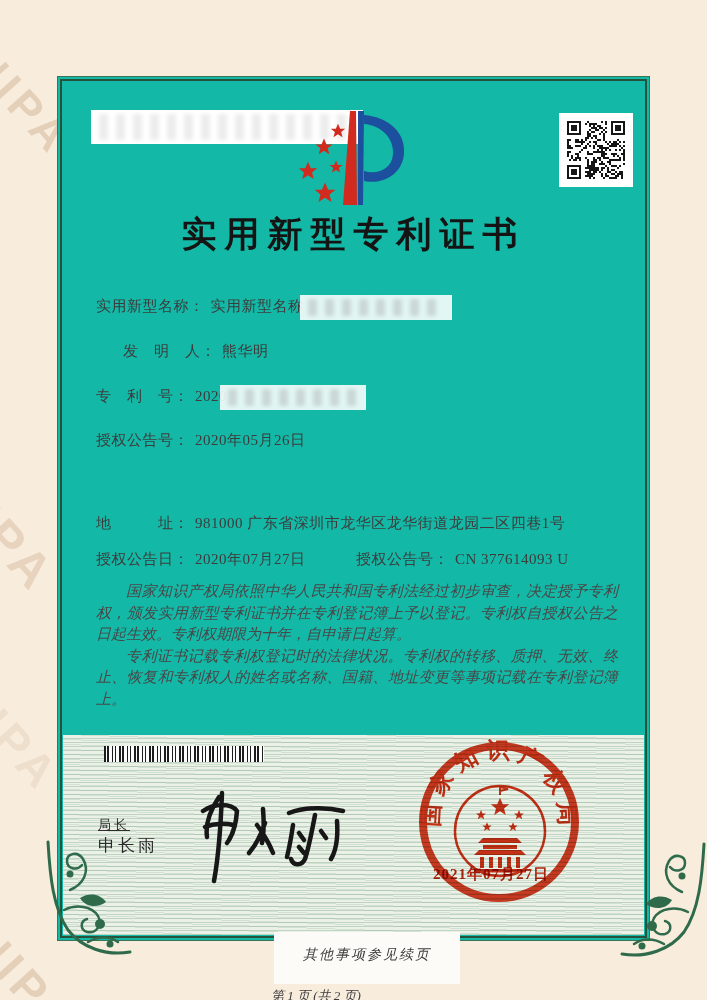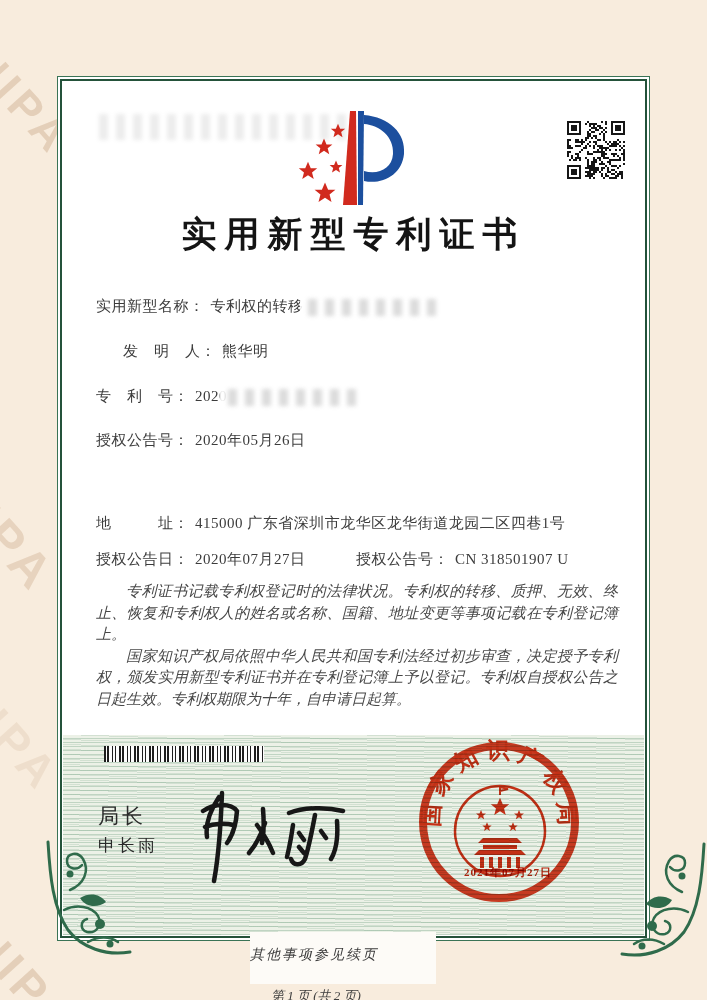--- a/index.html
+++ b/index.html
@@ -3,21 +3,21 @@
 <meta charset="utf-8">
 <style>
   html,body{margin:0;padding:0;}
   body{width:707px;height:1000px;background:#efe4d4;font-family:"Liberation Serif",serif;}
   .page{position:relative;width:707px;height:1000px;background:#f8ecdd;overflow:hidden;}
   
   .wm{position:absolute;font-family:"Liberation Sans",sans-serif;font-weight:bold;
       color:#b98f68;transform:rotate(48deg);transform-origin:left top;letter-spacing:6px;
       pointer-events:none;white-space:nowrap;z-index:1;}
   
-  .cert{position:absolute;left:57px;top:76px;width:591px;height:863px;background:#ffffff;
+  .cert{position:absolute;left:57px;top:76px;width:591px;height:863px;background:#14b8a6;
         border:1px solid #3a7355;z-index:2;}
   .cert .innerline{position:absolute;inset:2px;border:2px solid #24523a;pointer-events:none;}
   
   .ghostbox{position:absolute;background:#ffffff;}
   .smudge{position:absolute;inset:4px 8px;filter:blur(2px);opacity:.35;
           background:repeating-linear-gradient(90deg,#9a9a9a 0 9px,transparent 9px 17px);}
   .smudge.light{opacity:.18;}
   
   .logo{position:absolute;left:236px;top:32px;width:118px;height:108px;}
   
@@ -38,34 +38,34 @@
             color:#474747;font-style:italic;text-align:justify;}
   .bodytext p{margin:0;text-indent:2em;}
   
   .greenzone{position:absolute;left:5px;right:5px;top:658px;bottom:5px;background:#ecf1e7;
      background-image:
        repeating-linear-gradient(0deg,rgba(120,165,135,.38) 0 1px,transparent 1px 4px),
        repeating-linear-gradient(2deg,rgba(120,165,135,.22) 0 1px,transparent 1px 5px);}
   .barcode{position:absolute;left:41px;top:11px;width:160px;height:16px;
      background:repeating-linear-gradient(90deg,#1d1d1d 0 2px,#fdfdfd 2px 3px,#1d1d1d 3px 5px,
        #fdfdfd 5px 8px,#1d1d1d 8px 9px,#fdfdfd 9px 11px,#1d1d1d 11px 12px,#fdfdfd 12px 15px);}
-  .sig-title{position:absolute;left:35px;top:67px;font-family:"Liberation Sans",sans-serif;
-             font-size:21px;color:#2a2a2a;letter-spacing:3px;}
+  .sig-title{position:absolute;left:35px;top:81px;font-family:"Liberation Sans",sans-serif;
+             font-size:13px;color:#2a2a2a;letter-spacing:3px;text-decoration:underline;}
   .sig-name{position:absolute;left:35px;top:99px;font-family:"Liberation Sans",sans-serif;
             font-size:17px;color:#2a2a2a;letter-spacing:3px;}
   .signature{position:absolute;left:118px;top:48px;width:180px;height:108px;}
   .seal{position:absolute;left:353px;top:4px;width:166px;height:166px;mix-blend-mode:multiply;}
-  .sealdate{position:absolute;left:370px;top:130px;width:150px;text-align:center;
-            font-size:11px;font-weight:bold;color:#c1270f;letter-spacing:1px;
+  .sealdate{position:absolute;left:370px;top:130px;width:150px;
+            font-size:15px;font-weight:bold;color:#c1270f;letter-spacing:1px;
             mix-blend-mode:multiply;}
   .pageinfo{position:absolute;left:148px;top:252px;width:210px;text-align:center;
             font-size:13px;font-style:italic;color:#3d3d3d;}
   
-  .note{position:absolute;left:250px;top:932px;width:186px;height:52px;background:#fdfbf7;
-        z-index:3;text-align:left;}
+  .note{position:absolute;left:274px;top:932px;width:186px;height:52px;background:#fdfbf7;
+        z-index:3;text-align:center;}
   .note span{display:inline-block;margin-top:14px;font-size:14px;font-style:italic;
              color:#3b3b3b;letter-spacing:2px;}
   
   .orn{position:absolute;z-index:4;width:92px;height:122px;}
   .orn.left{left:40px;top:838px;}
   .orn.right{left:620px;top:840px;transform:scaleX(-1);}
 </style>
 </head>
 <body>
 
@@ -109,21 +109,21 @@
         <path fill="#161616" d="M2,2h3v3h-3z M24,2h3v3h-3z M2,24h3v3h-3z"></path>
         <g id="qrcells" fill="#161616">
             <path d="M10,0h1v1h-1z M17,0h1v1h-1z M19,0h1v1h-1z M9,1h1v1h-1z M11,1h1v1h-1z M12,1h1v1h-1z M13,1h1v1h-1z M14,1h1v1h-1z M19,1h1v1h-1z M11,2h1v1h-1z M13,2h1v1h-1z M15,2h1v1h-1z M16,2h1v1h-1z M12,3h1v1h-1z M13,3h1v1h-1z M14,3h1v1h-1z M16,3h1v1h-1z M17,3h1v1h-1z M19,3h1v1h-1z M11,4h1v1h-1z M14,4h1v1h-1z M15,4h1v1h-1z M18,4h1v1h-1z M10,5h1v1h-1z M12,5h1v1h-1z M13,5h1v1h-1z M17,5h1v1h-1z M19,5h1v1h-1z M10,6h1v1h-1z M11,6h1v1h-1z M16,6h1v1h-1z M18,6h1v1h-1z M10,7h1v1h-1z M11,7h1v1h-1z M13,7h1v1h-1z M14,7h1v1h-1z M18,7h1v1h-1z M9,8h1v1h-1z M10,8h1v1h-1z M12,8h1v1h-1z M14,8h1v1h-1z M18,8h1v1h-1z M0,9h1v1h-1z M1,9h1v1h-1z M4,9h1v1h-1z M5,9h1v1h-1z M7,9h1v1h-1z M9,9h1v1h-1z M15,9h1v1h-1z M16,9h1v1h-1z M18,9h1v1h-1z M25,9h1v1h-1z M0,10h1v1h-1z M4,10h1v1h-1z M5,10h1v1h-1z M6,10h1v1h-1z M7,10h1v1h-1z M8,10h1v1h-1z M11,10h1v1h-1z M13,10h1v1h-1z M14,10h1v1h-1z M19,10h1v1h-1z M21,10h1v1h-1z M23,10h1v1h-1z M24,10h1v1h-1z M26,10h1v1h-1z M28,10h1v1h-1z M0,11h1v1h-1z M7,11h1v1h-1z M10,11h1v1h-1z M14,11h1v1h-1z M20,11h1v1h-1z M22,11h1v1h-1z M23,11h1v1h-1z M24,11h1v1h-1z M25,11h1v1h-1z M0,12h1v1h-1z M1,12h1v1h-1z M4,12h1v1h-1z M5,12h1v1h-1z M6,12h1v1h-1z M9,12h1v1h-1z M11,12h1v1h-1z M13,12h1v1h-1z M15,12h1v1h-1z M16,12h1v1h-1z M17,12h1v1h-1z M21,12h1v1h-1z M22,12h1v1h-1z M23,12h1v1h-1z M24,12h1v1h-1z M26,12h1v1h-1z M28,12h1v1h-1z M0,13h1v1h-1z M1,13h1v1h-1z M2,13h1v1h-1z M8,13h1v1h-1z M9,13h1v1h-1z M13,13h1v1h-1z M16,13h1v1h-1z M17,13h1v1h-1z M18,13h1v1h-1z M19,13h1v1h-1z M20,13h1v1h-1z M27,13h1v1h-1z M7,14h1v1h-1z M15,14h1v1h-1z M17,14h1v1h-1z M19,14h1v1h-1z M21,14h1v1h-1z M24,14h1v1h-1z M26,14h1v1h-1z M28,14h1v1h-1z M0,15h1v1h-1z M1,15h1v1h-1z M6,15h1v1h-1z M10,15h1v1h-1z M13,15h1v1h-1z M14,15h1v1h-1z M15,15h1v1h-1z M16,15h1v1h-1z M17,15h1v1h-1z M18,15h1v1h-1z M28,15h1v1h-1z M0,16h1v1h-1z M4,16h1v1h-1z M5,16h1v1h-1z M10,16h1v1h-1z M11,16h1v1h-1z M12,16h1v1h-1z M17,16h1v1h-1z M18,16h1v1h-1z M19,16h1v1h-1z M22,16h1v1h-1z M23,16h1v1h-1z M24,16h1v1h-1z M27,16h1v1h-1z M28,16h1v1h-1z M0,17h1v1h-1z M2,17h1v1h-1z M5,17h1v1h-1z M17,17h1v1h-1z M18,17h1v1h-1z M23,17h1v1h-1z M25,17h1v1h-1z M28,17h1v1h-1z M2,18h1v1h-1z M4,18h1v1h-1z M5,18h1v1h-1z M6,18h1v1h-1z M9,18h1v1h-1z M13,18h1v1h-1z M15,18h1v1h-1z M16,18h1v1h-1z M18,18h1v1h-1z M19,18h1v1h-1z M20,18h1v1h-1z M26,18h1v1h-1z M28,18h1v1h-1z M1,19h1v1h-1z M3,19h1v1h-1z M4,19h1v1h-1z M6,19h1v1h-1z M10,19h1v1h-1z M13,19h1v1h-1z M14,19h1v1h-1z M16,19h1v1h-1z M21,19h1v1h-1z M22,19h1v1h-1z M23,19h1v1h-1z M24,19h1v1h-1z M25,19h1v1h-1z M26,19h1v1h-1z M28,19h1v1h-1z M10,20h1v1h-1z M12,20h1v1h-1z M13,20h1v1h-1z M14,20h1v1h-1z M17,20h1v1h-1z M20,20h1v1h-1z M21,20h1v1h-1z M10,21h1v1h-1z M12,21h1v1h-1z M13,21h1v1h-1z M16,21h1v1h-1z M17,21h1v1h-1z M18,21h1v1h-1z M21,21h1v1h-1z M28,21h1v1h-1z M10,22h1v1h-1z M11,22h1v1h-1z M12,22h1v1h-1z M13,22h1v1h-1z M19,22h1v1h-1z M22,22h1v1h-1z M23,22h1v1h-1z M24,22h1v1h-1z M26,22h1v1h-1z M9,23h1v1h-1z M10,23h1v1h-1z M11,23h1v1h-1z M12,23h1v1h-1z M13,23h1v1h-1z M14,23h1v1h-1z M15,23h1v1h-1z M17,23h1v1h-1z M18,23h1v1h-1z M20,23h1v1h-1z M25,23h1v1h-1z M11,24h1v1h-1z M12,24h1v1h-1z M13,24h1v1h-1z M14,24h1v1h-1z M15,24h1v1h-1z M17,24h1v1h-1z M20,24h1v1h-1z M22,24h1v1h-1z M23,24h1v1h-1z M9,25h1v1h-1z M10,25h1v1h-1z M11,25h1v1h-1z M13,25h1v1h-1z M14,25h1v1h-1z M16,25h1v1h-1z M20,25h1v1h-1z M21,25h1v1h-1z M24,25h1v1h-1z M26,25h1v1h-1z M27,25h1v1h-1z M10,26h1v1h-1z M11,26h1v1h-1z M12,26h1v1h-1z M13,26h1v1h-1z M17,26h1v1h-1z M19,26h1v1h-1z M22,26h1v1h-1z M23,26h1v1h-1z M25,26h1v1h-1z M26,26h1v1h-1z M27,26h1v1h-1z M9,27h1v1h-1z M10,27h1v1h-1z M11,27h1v1h-1z M12,27h1v1h-1z M17,27h1v1h-1z M19,27h1v1h-1z M20,27h1v1h-1z M24,27h1v1h-1z M25,27h1v1h-1z M27,27h1v1h-1z M11,28h1v1h-1z M13,28h1v1h-1z M18,28h1v1h-1z M21,28h1v1h-1z M22,28h1v1h-1z M23,28h1v1h-1z M24,28h1v1h-1z M27,28h1v1h-1z "></path>
           </g>
       </svg>
     </div>
 
     <div class="title">实用新型专利证书</div>
 
     <div class="frow" style="top:220px;">
-      <span class="lab">实用新型名称：</span><span class="val">专利权的转移</span>
+      <span class="lab">实用新型名称：</span><span class="val">实用新型名称</span>
     </div>
     <div class="ghostbox" style="left:242px;top:218px;width:152px;height:25px;background:rgba(255,255,255,.88);">
       <div class="smudge"></div>
     </div>
 
     <div class="frow" style="top:265px;margin-left:27px;">
       <span class="lab">发　明　人：</span><span class="val">熊华明</span>
     </div>
 
     <div class="frow" style="top:310px;">
@@ -132,33 +132,33 @@
     <div class="ghostbox" style="left:162px;top:308px;width:146px;height:25px;background:rgba(255,255,255,.88);">
       <div class="smudge"></div>
     </div>
 
     <div class="frow" style="top:354px;">
       <span class="lab">授权公告号：</span><span class="val">2020年05月26日</span>
     </div>
 
 
     <div class="frow" style="top:437px;">
-      <span class="lab">地　　　址：</span><span class="val">415000  广东省深圳市龙华区龙华街道龙园二区四巷1号</span>
+      <span class="lab">地　　　址：</span><span class="val">981000  广东省深圳市龙华区龙华街道龙园二区四巷1号</span>
     </div>
 
     <div class="frow" style="top:473px;">
       <span class="lab">授权公告日：</span><span class="val">2020年07月27日</span>
       <span class="cell2">
-        <span class="lab">授权公告号：</span><span class="val">CN 318501907 U</span>
+        <span class="lab">授权公告号：</span><span class="val">CN 377614093 U</span>
       </span>
     </div>
 
     <div class="bodytext">
+      <p>国家知识产权局依照中华人民共和国专利法经过初步审查，决定授予专利权，颁发实用新型专利证书并在专利登记簿上予以登记。专利权自授权公告之日起生效。专利权期限为十年，自申请日起算。</p>
       <p>专利证书记载专利权登记时的法律状况。专利权的转移、质押、无效、终止、恢复和专利权人的姓名或名称、国籍、地址变更等事项记载在专利登记簿上。</p>
-      <p>国家知识产权局依照中华人民共和国专利法经过初步审查，决定授予专利权，颁发实用新型专利证书并在专利登记簿上予以登记。专利权自授权公告之日起生效。专利权期限为十年，自申请日起算。</p>
     </div>
 
     <div class="greenzone">
       <div class="barcode"></div>
 
       <div class="sig-title">局长</div>
       <div class="sig-name">申长雨</div>
 
       <svg class="signature" viewBox="0 0 180 108">
         <g fill="none" stroke="#171717" stroke-width="4.5" stroke-linecap="round" stroke-linejoin="round">

